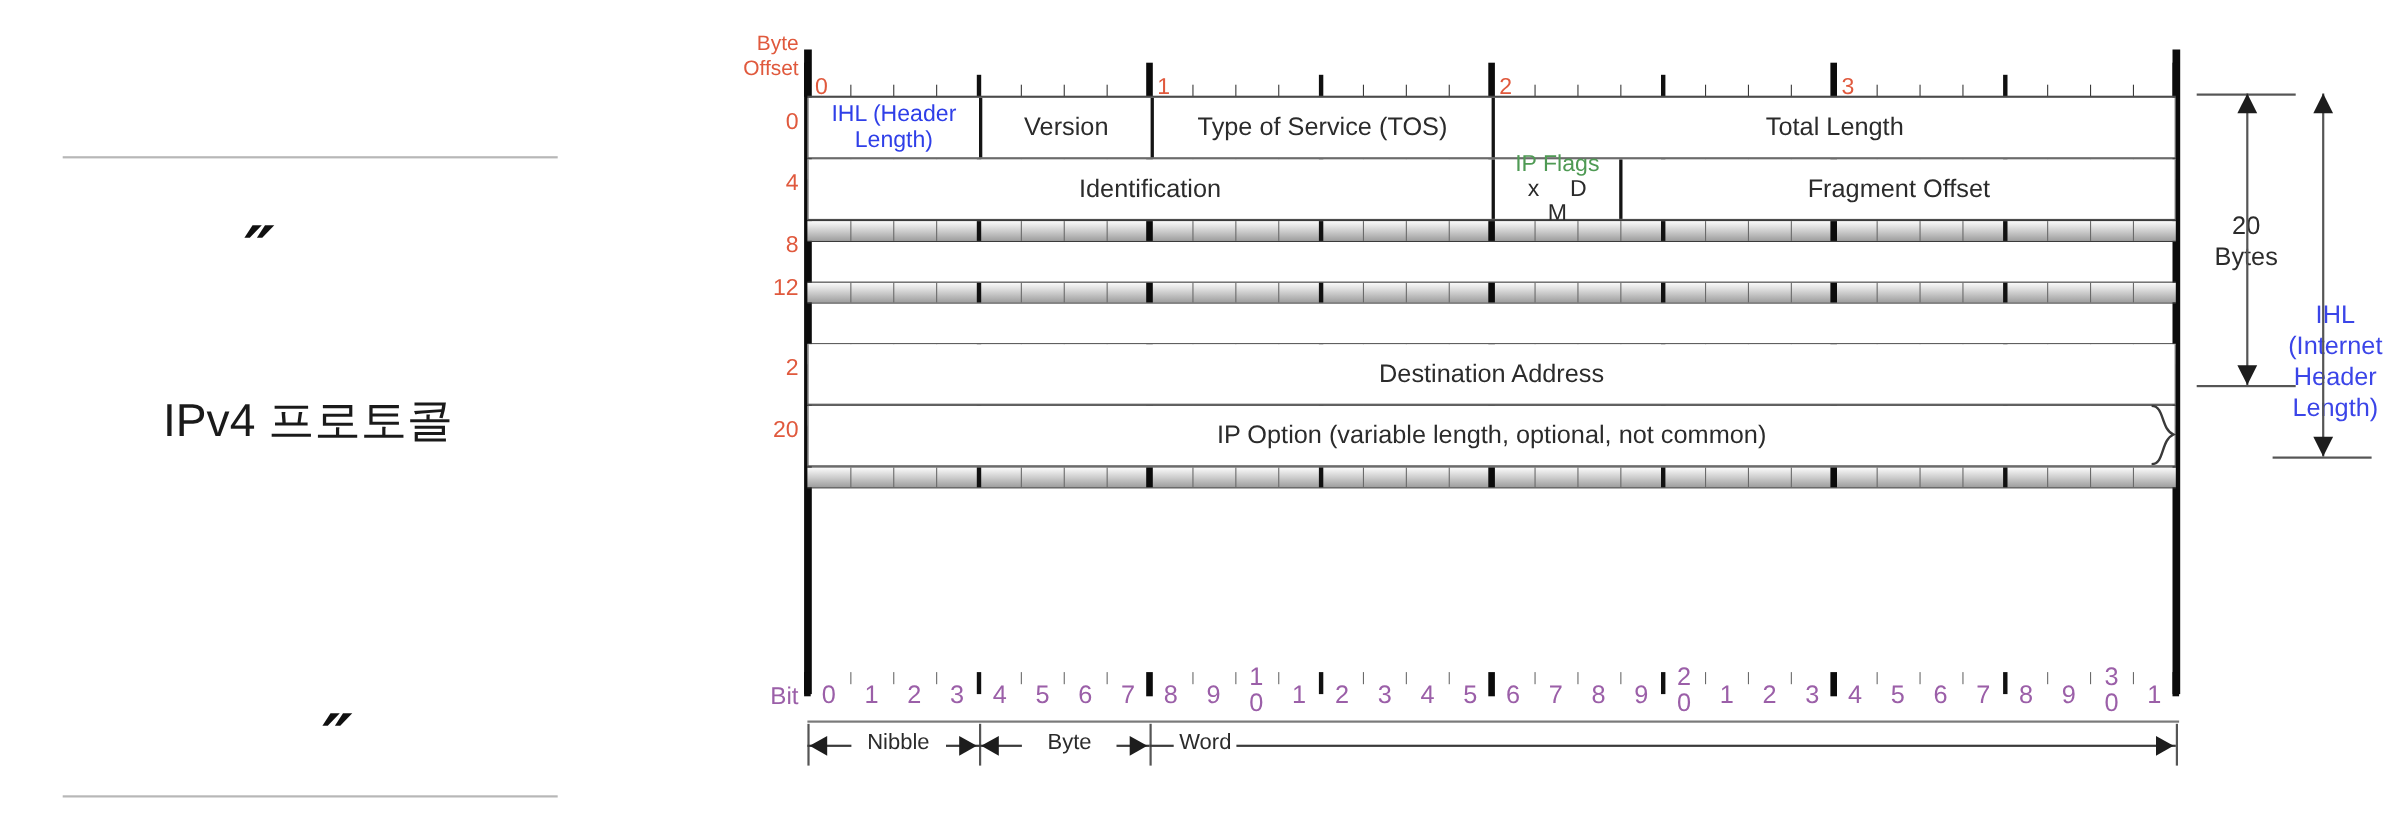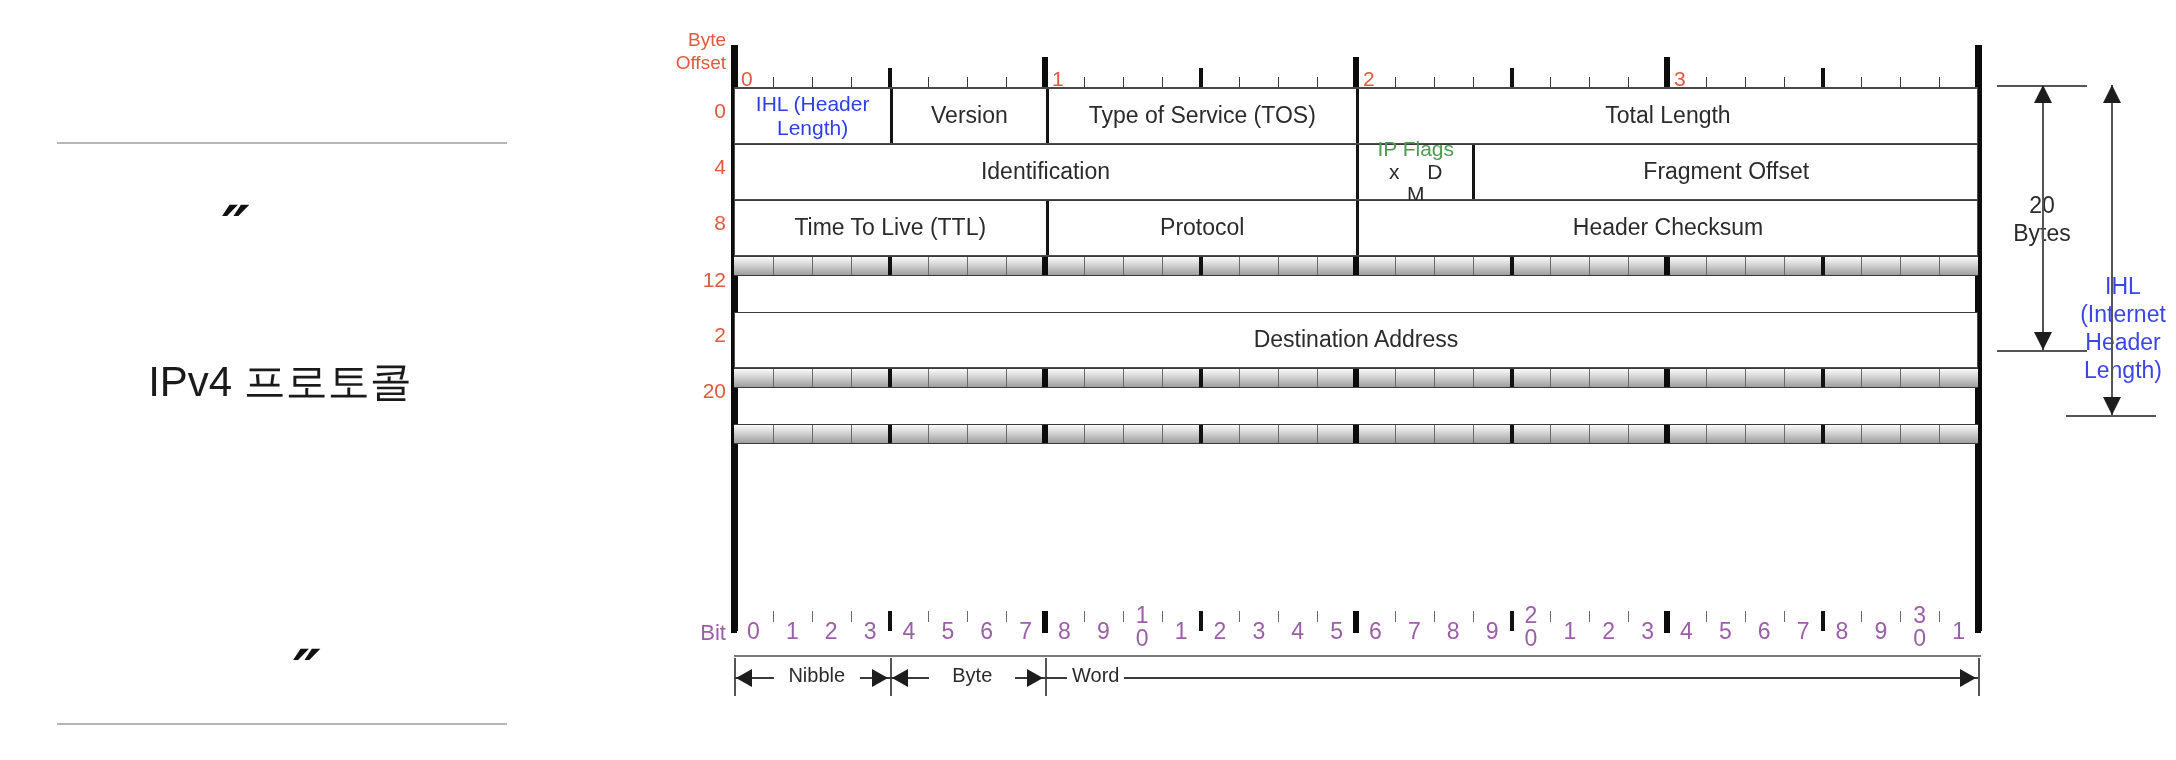--- a/index.html
+++ b/index.html
@@ -207,21 +207,21 @@
         <div class="bbl" style="left: 7px;">0</div>
         <div class="bbl" style="left: 318px;">1</div>
         <div class="bbl" style="left: 629px;">2</div>
         <div class="bbl" style="left: 940px;">3</div>
       </div>
     <div class="ruler-base"></div>
 
     <div class="off-lbl" style="top:99px">0</div>
     <div class="off-lbl" style="top:155px">4</div>
     <div class="off-lbl" style="top:211px">8</div>
-    <div class="off-lbl" style="top:268px">12</div>
+    <div class="off-lbl" style="top:250px">12</div>
     <div class="off-lbl" style="top:323px">2</div>
     <div class="off-lbl" style="top:379px">20</div>
 
     <div class="frow" style="top:89px">
       <div class="fcell blue" style="width:12.5%">IHL (Header Length)</div>
       <div class="fcell" style="width:12.5%">Version</div>
       <div class="fcell" style="width:25%">Type of Service (TOS)</div>
       <div class="fcell" style="width:50%">Total Length</div>
     </div>
     <div class="sep" style="top:144px">
@@ -293,25 +293,20 @@
         <div class="stk major" style="left: 930px;"></div>
         <div class="stk" style="left: 971.875px;"></div>
         <div class="stk" style="left: 1010.75px;"></div>
         <div class="stk" style="left: 1049.62px;"></div>
         <div class="stk mid" style="left: 1086.5px;"></div>
         <div class="stk" style="left: 1127.38px;"></div>
         <div class="stk" style="left: 1166.25px;"></div>
         <div class="stk" style="left: 1205.12px;"></div>
       </div>
 
-    <div class="frow" style="top:201px">
-      <div class="fcell" style="width:25%">Time To Live (TTL)</div>
-      <div class="fcell" style="width:25%">Protocol</div>
-      <div class="fcell" style="width:50%">Header Checksum</div>
-    </div>
     <div class="sep" style="top:256px">
         <div class="stk" style="left: 38.875px;"></div>
         <div class="stk" style="left: 77.75px;"></div>
         <div class="stk" style="left: 116.625px;"></div>
         <div class="stk mid" style="left: 153.5px;"></div>
         <div class="stk" style="left: 194.375px;"></div>
         <div class="stk" style="left: 233.25px;"></div>
         <div class="stk" style="left: 272.125px;"></div>
         <div class="stk major" style="left: 308px;"></div>
         <div class="stk" style="left: 349.875px;"></div>
@@ -403,20 +398,26 @@
         <div class="stk major" style="left: 930px;"></div>
         <div class="stk" style="left: 971.875px;"></div>
         <div class="stk" style="left: 1010.75px;"></div>
         <div class="stk" style="left: 1049.62px;"></div>
         <div class="stk mid" style="left: 1086.5px;"></div>
         <div class="stk" style="left: 1127.38px;"></div>
         <div class="stk" style="left: 1166.25px;"></div>
         <div class="stk" style="left: 1205.12px;"></div>
       </div>
 
+    <div class="frow" id="optrow" style="top:369px">
+      <div class="fcell opt" style="width:100%">IP Option (variable length, optional, not common)</div>
+      <svg id="brace" viewBox="0 0 26 55" preserveAspectRatio="none">
+        <path d="M2,1 C14,1 10,22 22,27 C10,32 14,54 2,54" fill="#ffffff" stroke="#3a3a3a" stroke-width="2.2"></path>
+      </svg>
+    </div>
     <div class="sep" style="top:424px">
         <div class="stk" style="left: 38.875px;"></div>
         <div class="stk" style="left: 77.75px;"></div>
         <div class="stk" style="left: 116.625px;"></div>
         <div class="stk mid" style="left: 153.5px;"></div>
         <div class="stk" style="left: 194.375px;"></div>
         <div class="stk" style="left: 233.25px;"></div>
         <div class="stk" style="left: 272.125px;"></div>
         <div class="stk major" style="left: 308px;"></div>
         <div class="stk" style="left: 349.875px;"></div>

